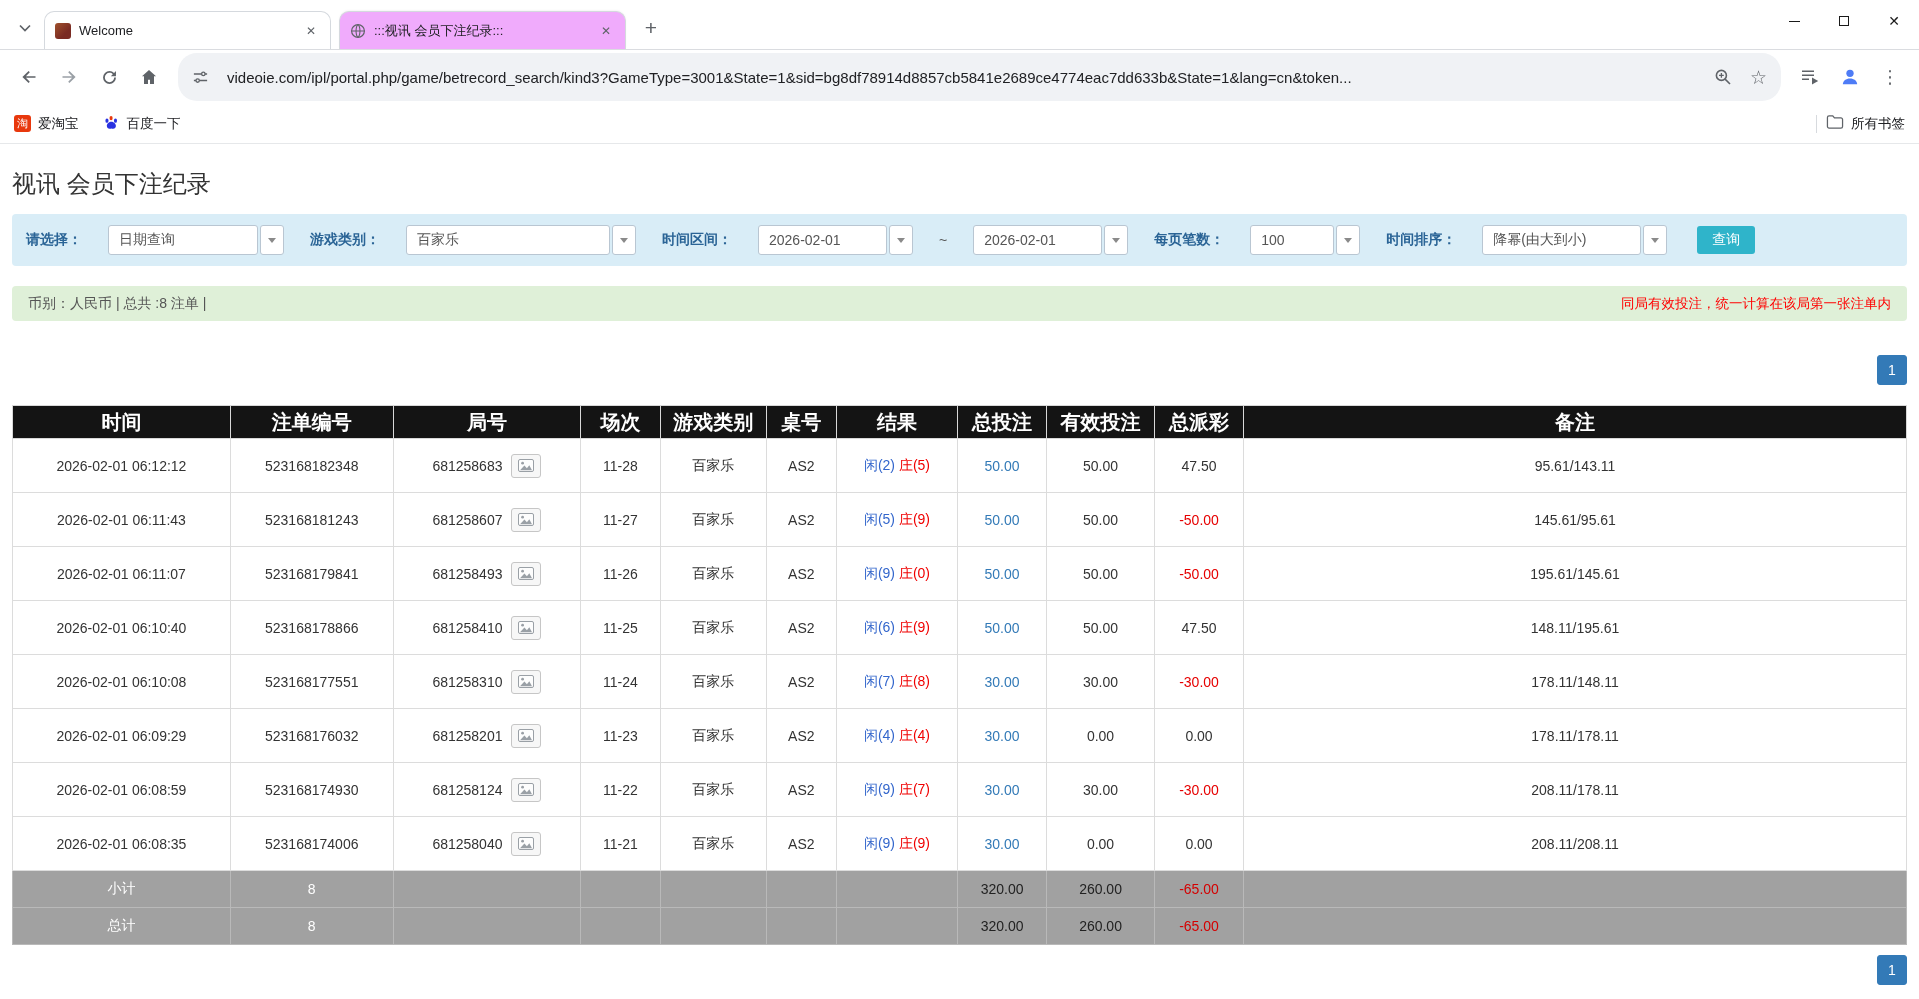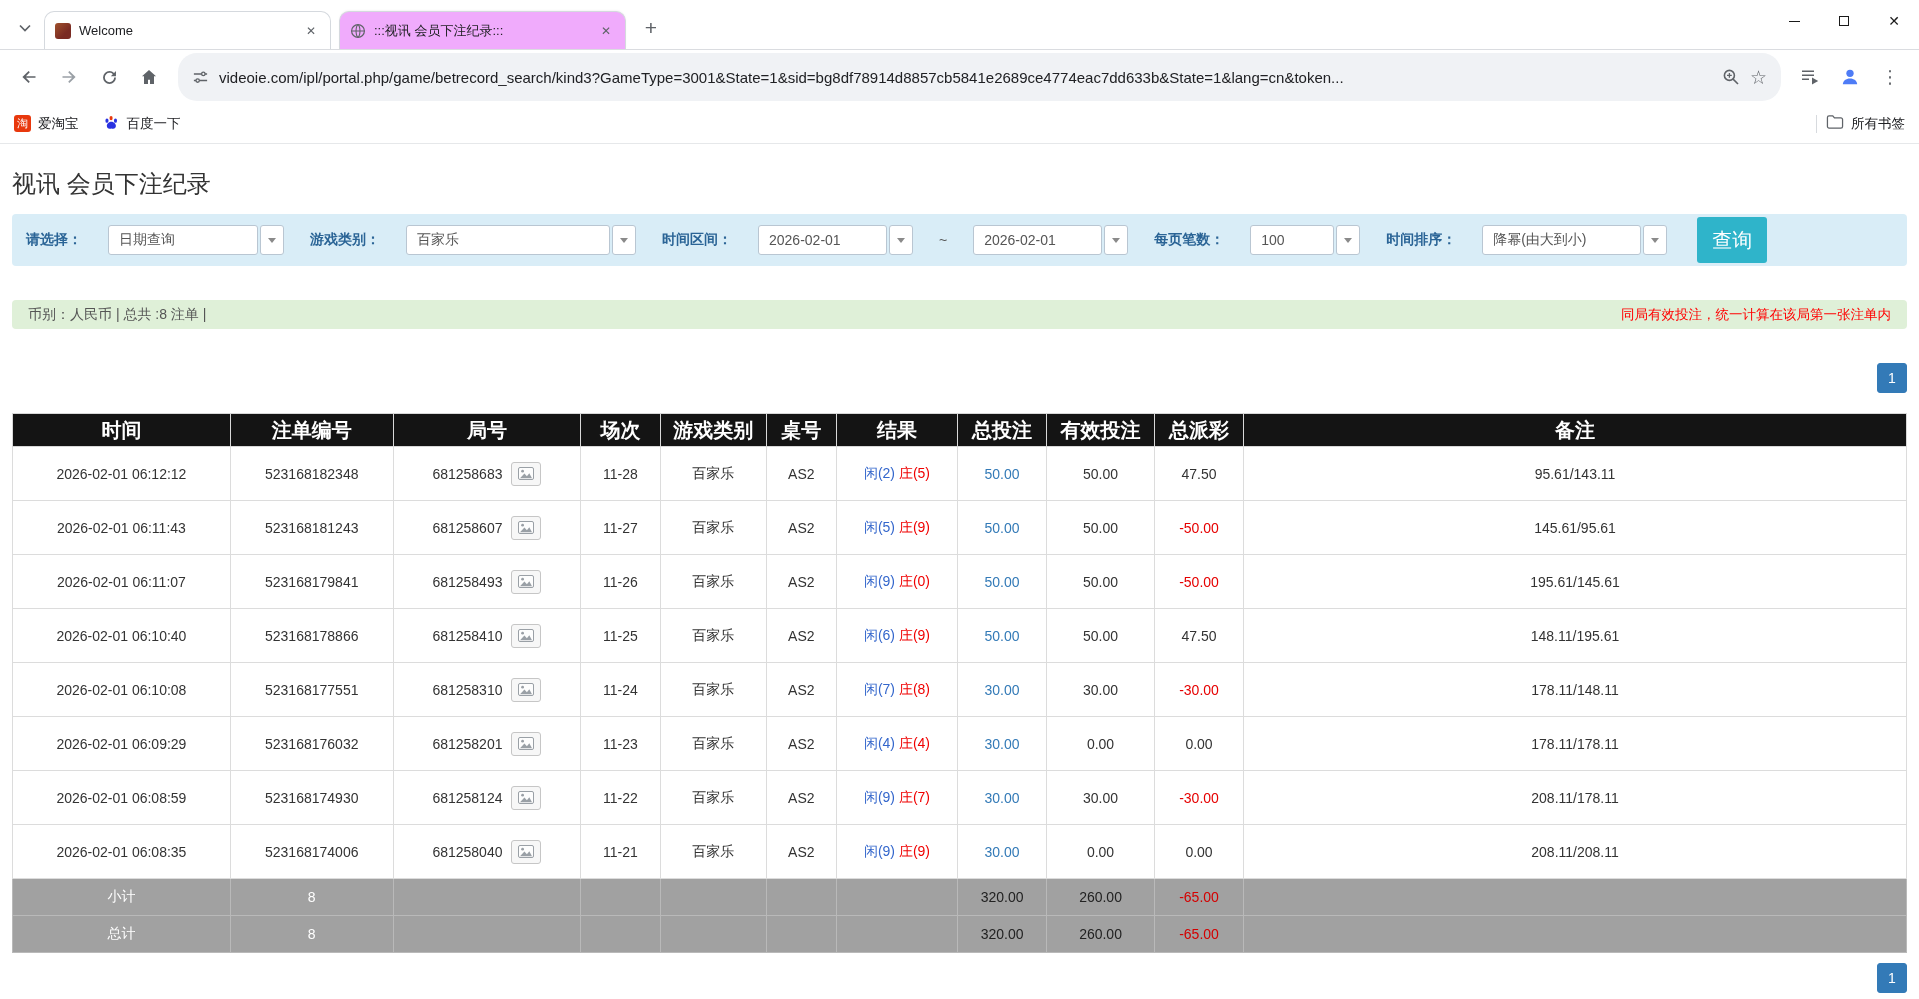--- a/index.html
+++ b/index.html
@@ -27,21 +27,21 @@
   .win-controls { position:absolute; right:0; top:0; height:42px; display:flex; }
   .win-btn { width:50px; height:42px; border:none; background:none; display:flex;
     align-items:center; justify-content:center; color:#1a1a1a; font-size:14px; cursor:pointer; }
   .min-line { width:11px; height:0; border-top:1.4px solid #1a1a1a; display:block; }
   .max-box { width:10px; height:10px; border:1.4px solid #1a1a1a; display:block; }
 
   .navbar { height:54px; background:#fff; display:flex; align-items:center; padding:0 10px; gap:2px; }
   .nav-icon-btn { width:38px; height:38px; border:none; background:none; border-radius:50%;
     display:flex; align-items:center; justify-content:center; cursor:pointer; flex:none; }
   .omnibox { flex:1; height:48px; background:#f0f2f5; border-radius:19px; display:flex;
-    align-items:center; padding:0 14px; gap:10px; margin:0 8px; cursor:text; min-width:0; }
+    align-items:center; padding:0 14px; gap:18px; margin:0 8px; cursor:text; min-width:0; }
   .omni-url { flex:1; font-size:15px; color:#202124; white-space:nowrap; overflow:hidden; }
   .omni-icon { flex:none; display:flex; align-items:center; justify-content:center; }
   .star-glyph { font-size:19px; color:#5f6368; line-height:1; }
   .dots-glyph { font-size:18px; color:#5f6368; line-height:1; }
 
   .bookmarks { height:40px; background:#fff; border-bottom:1px solid #e6e8ea; display:flex;
     align-items:center; padding:0 14px; gap:24px; }
   .bm { display:flex; align-items:center; gap:7px; font-size:13.5px; color:#202124; cursor:pointer; }
   .bm-icon-taobao { width:17px; height:17px; background:#e8380d; border-radius:3px; color:#fff;
     font-size:11px; display:flex; align-items:center; justify-content:center; }
@@ -58,24 +58,24 @@
   .combo { display:flex; align-items:center; height:30px; flex:none; cursor:pointer; }
   .combo-text { flex:1; height:30px; background:#fff; border:1px solid #b9c6d2; border-radius:3px;
     display:flex; align-items:center; padding:0 10px; font-size:14px; color:#555;
     white-space:nowrap; overflow:hidden; }
   .combo-btn { width:24px; height:30px; background:#fff; border:1px solid #b9c6d2; border-radius:3px;
     margin-left:2px; display:flex; align-items:center; justify-content:center; flex:none; }
   .caret { width:0; height:0; border-left:4px solid transparent; border-right:4px solid transparent;
     border-top:5px solid #8a8a8a; }
   .w150{width:176px} .w230{width:230px} .w155{width:155px} .w110{width:110px} .w185{width:185px}
   .tilde { color:#555; font-size:14px; }
-  .search-btn { height:46px; padding:0 15px; background:#2fb4ca; color:#fff; border:none;
-    border-radius:3px; font-size:20px; cursor:pointer; margin-left:4px; }
-
-  .greenbar { margin-top:34px; background:#dff0d8; border-radius:4px; height:29px; display:flex;
+  .search-btn { height:28px; padding:0 15px; background:#2fb4ca; color:#fff; border:none;
+    border-radius:3px; font-size:14px; cursor:pointer; margin-left:4px; }
+
+  .greenbar { margin-top:20px; background:#dff0d8; border-radius:4px; height:35px; display:flex;
     align-items:center; justify-content:space-between; padding:0 16px; }
   .gb-left { color:#555; font-size:14px; }
   .gb-right { color:#ff0000; font-size:13.5px; }
 
   .pagerow { display:flex; justify-content:flex-end; }
   .pagerow.top { margin-top:34px; }
   .pagerow.bottom { margin-top:10px; }
   .page-btn { width:30px; height:30px; background:#337ab7; border:1px solid #337ab7; color:#fff;
     font-size:14px; border-radius:3px; cursor:pointer; }
 

